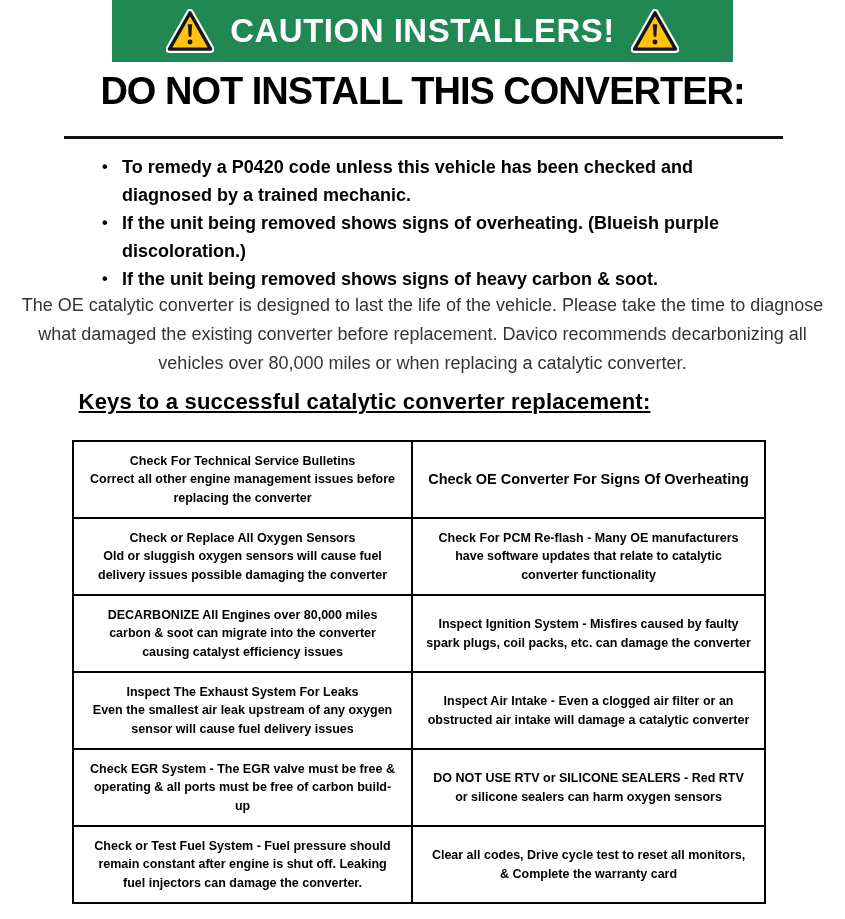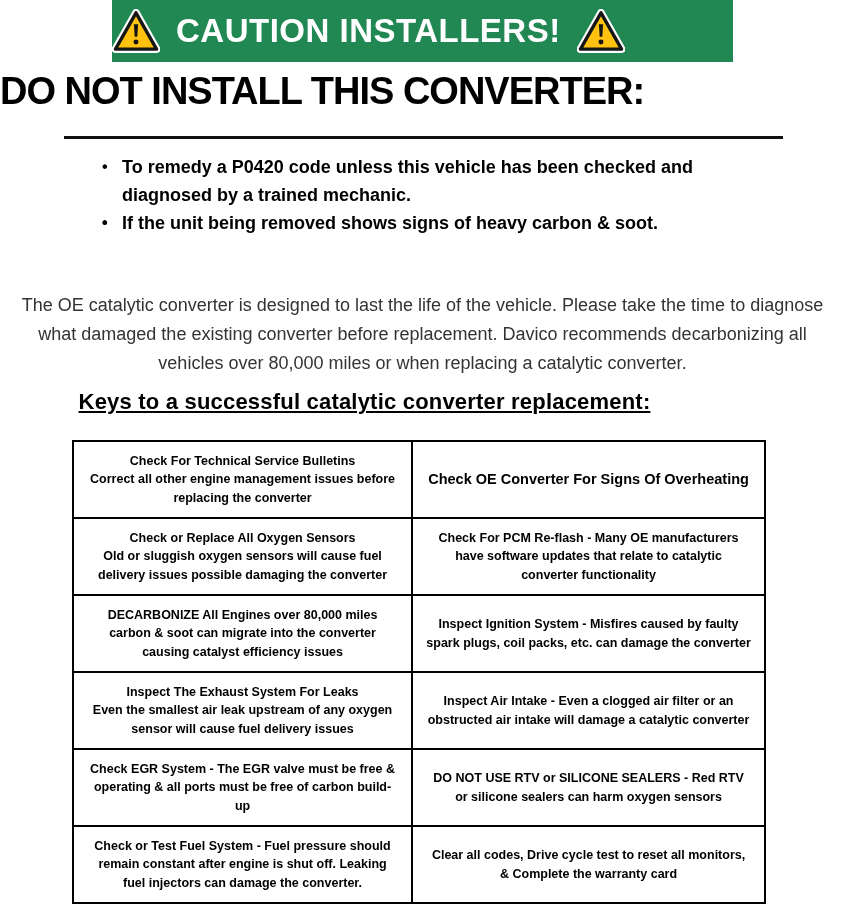--- a/index.html
+++ b/index.html
@@ -10,34 +10,34 @@
     font-family:"Liberation Sans", sans-serif;
     color:#000;
     overflow:hidden;
   }
 
   
   .banner {
     position:absolute; left:112px; top:0;
     width:621px; height:62px;
     background:#218854;
-    display:flex; align-items:center; justify-content:flex-start;
+    display:flex; align-items:center; justify-content:center;
     gap:16px;
   }
   .banner-text {
     color:#ffffff; font-weight:bold; font-size:33px;
     letter-spacing:0.5px; white-space:nowrap;
   }
   .tri { width:48px; height:44px; display:inline-block; flex:0 0 auto; }
   .tri svg { width:100%; height:100%; display:block; }
 
   
   .page-title {
     position:absolute; top:70px; left:0; width:845px;
-    text-align:left;
+    text-align:center;
     font-size:38px; font-weight:bold; letter-spacing:-1px;
     white-space:nowrap;
   }
 
   .rule {
     position:absolute; top:136px; left:64px;
     width:719px; height:3px; background:#111;
   }
 
   
@@ -119,20 +119,21 @@
 <div class="page-title">DO NOT INSTALL THIS CONVERTER:</div>
 <div class="rule"></div>
 
 <ul class="bullets">
   <li>
     <span class="dot">•</span>
     <span>To remedy a P0420 code unless this vehicle has been checked and diagnosed by a trained mechanic.</span>
   </li>
   <li>
     <span class="dot">•</span>
+    <span>If the unit being removed shows signs of overheating. (Blueish purple discoloration.)</span>
   </li>
   <li>
     <span class="dot">•</span>
     <span>If the unit being removed shows signs of heavy carbon &amp; soot.</span>
   </li>
 </ul>
 
 <p class="para">The OE catalytic converter is designed to last the life of the vehicle. Please take the time to diagnose what damaged the existing converter before replacement. Davico recommends decarbonizing all vehicles over 80,000 miles or when replacing a catalytic converter.</p>
 
 <h2 class="keys">Keys to a successful catalytic converter replacement:</h2>

